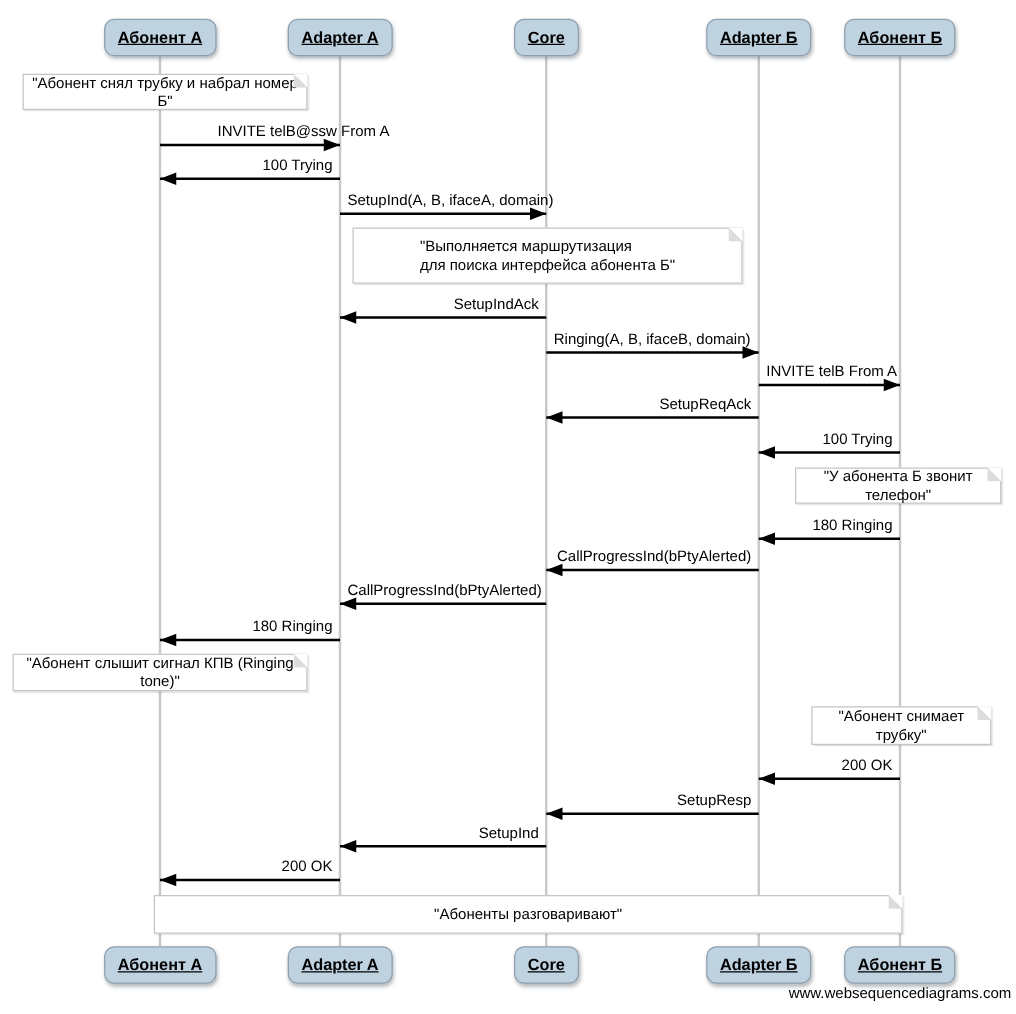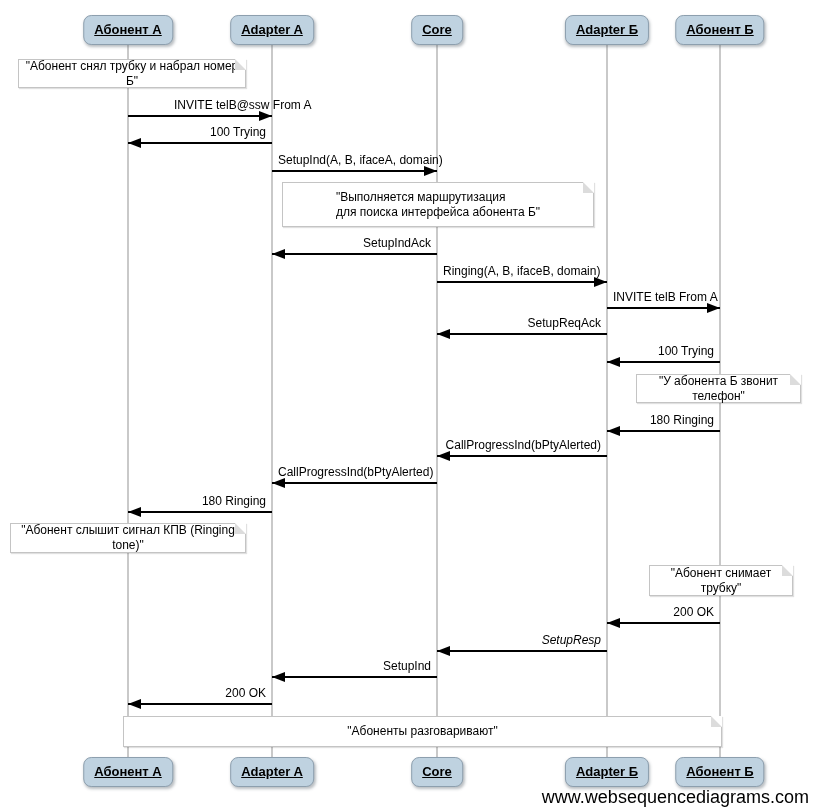--- a/index.html
+++ b/index.html
@@ -31,21 +31,21 @@
   }
   .note::before{
     content:"";position:absolute;top:-1px;right:-1px;
     border-style:solid;border-width:0 11px 11px 0;
     border-color:#ffffff #ffffff #dcdcdc #dcdcdc;
   }
   .note .lines{line-height:15px;}
   .note .lines.center{text-align:center;}
   .note .lines.left{text-align:left;}
   .watermark{
-    position:absolute;right:4px;top:787px;font-size:18px;color:#000;z-index:4;
+    position:absolute;right:4px;top:787px;font-size:12px;color:#000;z-index:4;
     white-space:nowrap;
   }
 </style>
 </head>
 <body>
 
 <div class="canvas" id="diagram">
   <div class="watermark">www.websequencediagrams.com</div>
 <div class="lifeline" style="left: 127px; top: 45px; height: 712px;"></div>
     <div class="participant" style="left: 128px; top: 15px;">Абонент А</div>
@@ -96,21 +96,21 @@
     <div class="arrowhead left" style="top: 478px; left: 272px;"></div>
     <div class="msg-label" style="left: 278px; width: 153px; top: 465px; text-align: right;">CallProgressInd(bPtyAlerted)</div>
     <div class="msg-line" style="left: 128px; top: 511px; width: 144px;"></div>
     <div class="arrowhead left" style="top: 507px; left: 128px;"></div>
     <div class="msg-label" style="left: 134px; width: 132px; top: 494px; text-align: right;">180 Ringing</div>
     <div class="msg-line" style="left: 607px; top: 622px; width: 113px;"></div>
     <div class="arrowhead left" style="top: 618px; left: 607px;"></div>
     <div class="msg-label" style="left: 613px; width: 101px; top: 605px; text-align: right;">200 OK</div>
     <div class="msg-line" style="left: 437px; top: 650px; width: 170px;"></div>
     <div class="arrowhead left" style="top: 646px; left: 437px;"></div>
-    <div class="msg-label" style="left: 443px; width: 158px; top: 633px; text-align: right; font-style: italic;">SetupResp</div>
+    <div class="msg-label" style="left: 443px; width: 158px; top: 633px; text-align: right;">SetupResp</div>
     <div class="msg-line" style="left: 272px; top: 676px; width: 165px;"></div>
     <div class="arrowhead left" style="top: 672px; left: 272px;"></div>
     <div class="msg-label" style="left: 278px; width: 153px; top: 659px; text-align: right;">SetupInd</div>
     <div class="msg-line" style="left: 128px; top: 703px; width: 144px;"></div>
     <div class="arrowhead left" style="top: 699px; left: 128px;"></div>
     <div class="msg-label" style="left: 134px; width: 132px; top: 686px; text-align: right;">200 OK</div>
     <div class="note" style="left: 18px; top: 59px; width: 228px; height: 29px;">
       <div class="lines center">"Абонент снял трубку и набрал номер Б"</div>
     </div>
     <div class="note" style="left: 282px; top: 182px; width: 312px; height: 45px;">

